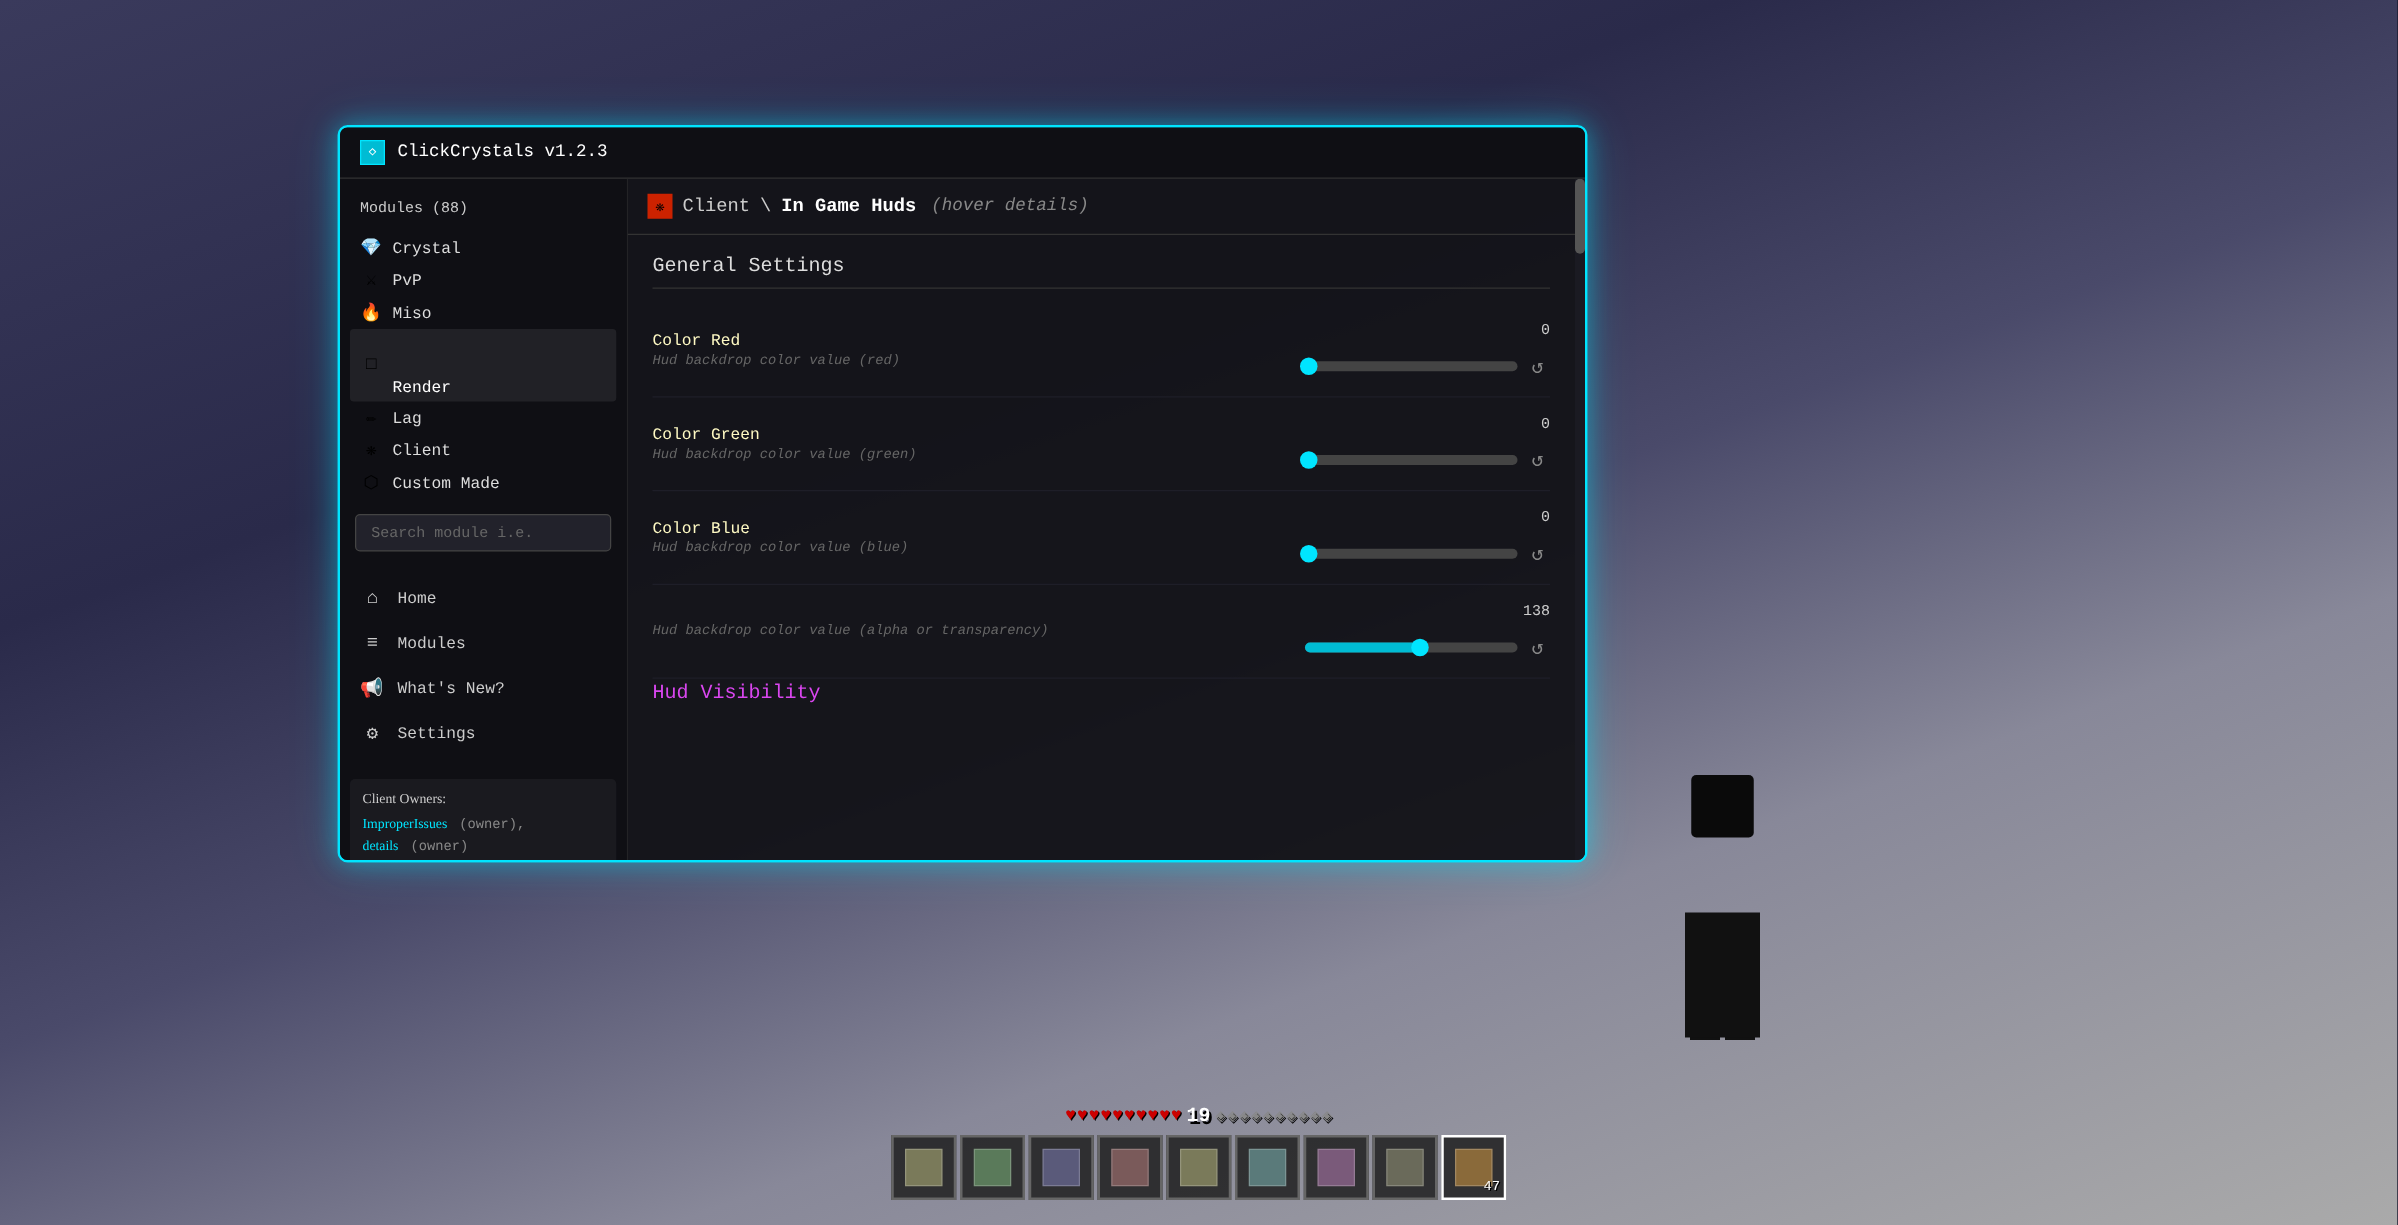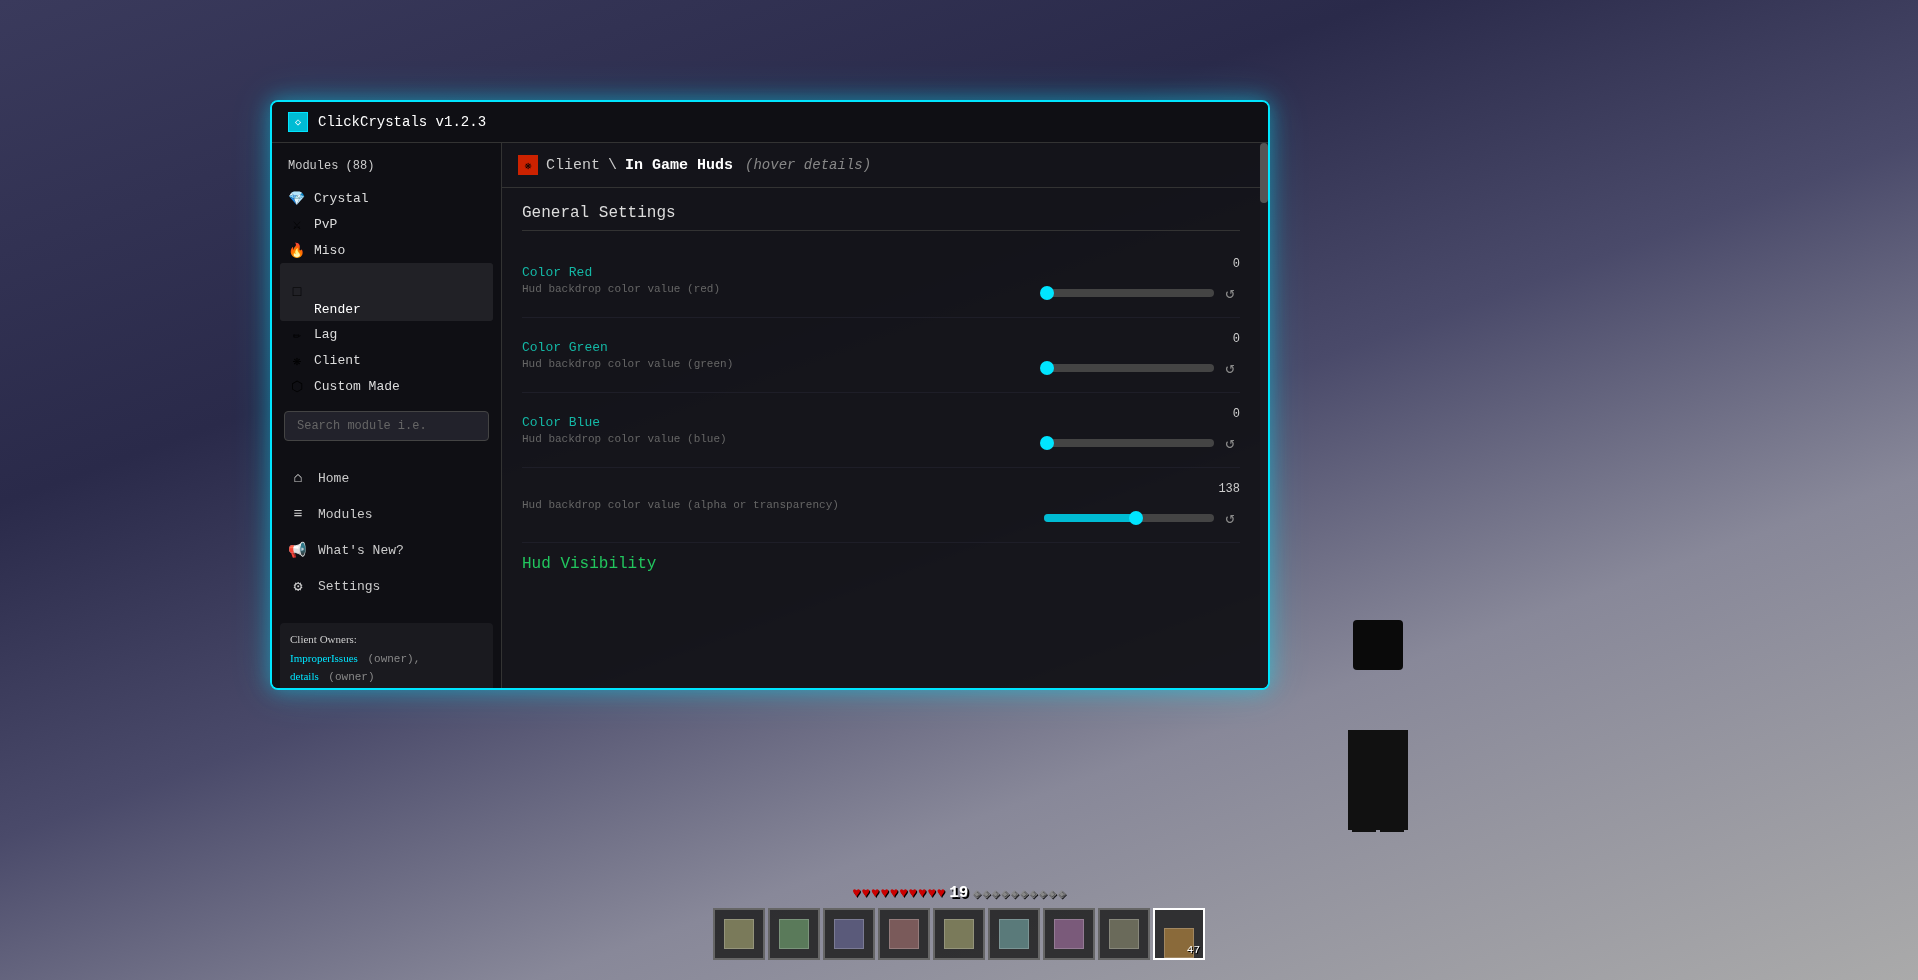--- a/index.html
+++ b/index.html
@@ -288,30 +288,31 @@
       align-items: center;
       padding: 14px 0;
       border-bottom: 1px solid #1e1e28;
     }
 
     .setting-info {
       flex: 1;
     }
 
     .setting-name {
-      color: #14b8a6;
+      color: #fef9c3;
       font-size: 13px;
       font-family: 'Courier New', monospace;
       margin-bottom: 3px;
     }
 
     .setting-desc {
       color: #666;
       font-size: 11px;
       font-family: 'Courier New', monospace;
+      font-style: italic;
     }
 
     .setting-control {
       display: flex;
       align-items: center;
       gap: 8px;
       min-width: 200px;
       flex-direction: column;
       align-items: flex-end;
     }
@@ -360,24 +361,24 @@
       cursor: pointer;
       font-size: 16px;
       width: 20px;
       height: 20px;
       display: flex;
       align-items: center;
       justify-content: center;
     }
 
     .section-header-2 {
-      color: #22c55e;
+      color: #d946ef;
       font-size: 16px;
       font-family: 'Courier New', monospace;
-      margin-top: 12px;
+      margin-top: 2px;
       padding-bottom: 8px;
     }
 
     
     .scrollbar-track {
       width: 8px;
       background: #1a1a22;
       flex-shrink: 0;
     }
 
@@ -447,21 +448,20 @@
       background: rgba(30, 30, 30, 0.85);
       border: 2px solid #666;
       display: flex;
       align-items: center;
       justify-content: center;
       position: relative;
     }
 
     .hb-slot.selected {
       border-color: #ffffff;
-      align-items: flex-end;
     }
 
     .hb-icon {
       width: 32px;
       height: 32px;
       display: flex;
       align-items: center;
       justify-content: center;
       font-size: 20px;
     }

